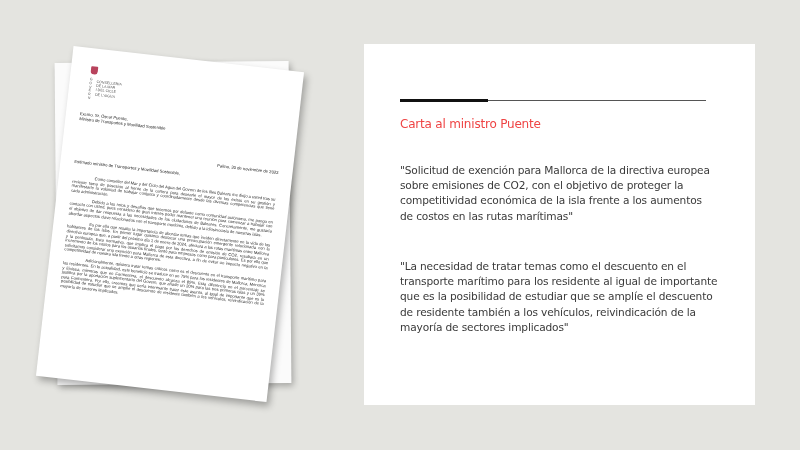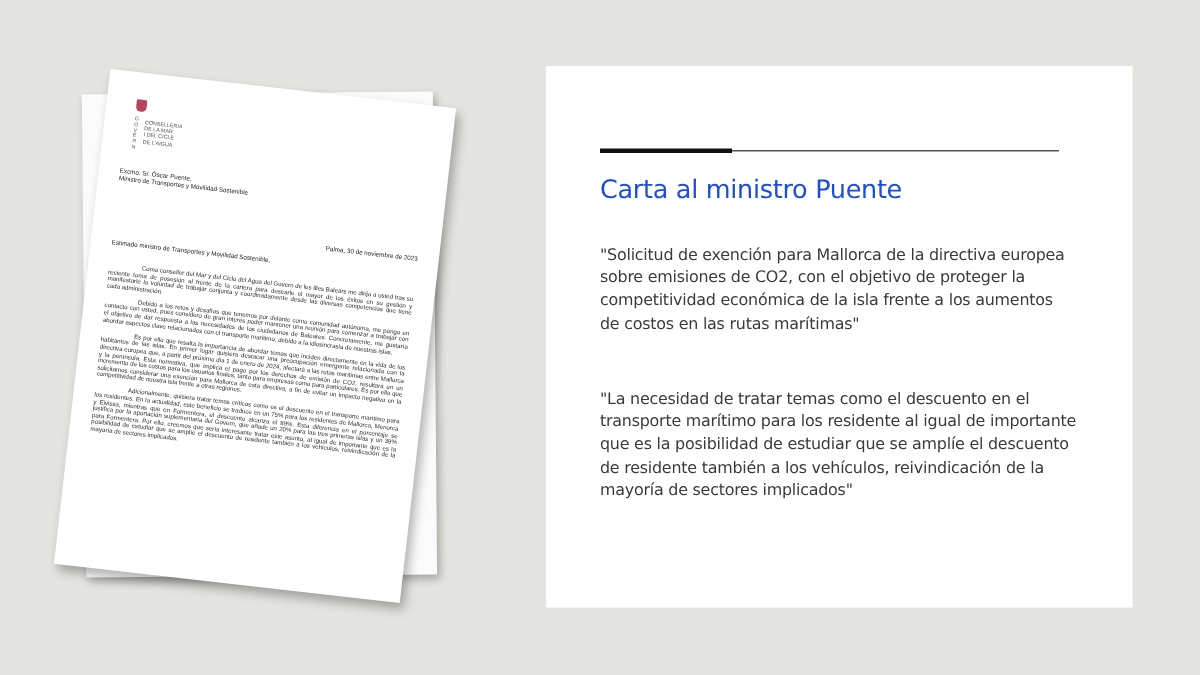--- a/index.html
+++ b/index.html
@@ -49,21 +49,21 @@
   .body-text p { margin:0 0 4.5px 0; text-indent:22px; }
 
   .card {
     position:absolute; left:364px; top:44px; width:391px; height:361px;
     background:#ffffff;
   }
   .rule { position:absolute; left:36px; top:55px; width:306px; height:2px; }
   .rule-thin { position:absolute; left:0; top:1px; width:306px; height:1px; background:#555; }
   .rule-thick { position:absolute; left:0; top:0; width:88px; height:3px; background:#111; }
   .card-title {
-    position:absolute; left:36px; top:73px; font-size:17px; color:#1d4ed8;
+    position:absolute; left:36px; top:73px; font-size:12px; color:#ef4444;
     font-family:"DejaVu Sans", sans-serif; letter-spacing:-0.2px;
   }
   .quote {
     position:absolute; left:36px; width:318px;
     font-size:10.6px; line-height:15.2px; color:#3a3a3a;
     font-family:"DejaVu Sans", sans-serif; letter-spacing:-0.15px;
   }
   .quote-1 { top:119px; }
   .quote-2 { top:215px; }
 </style>

